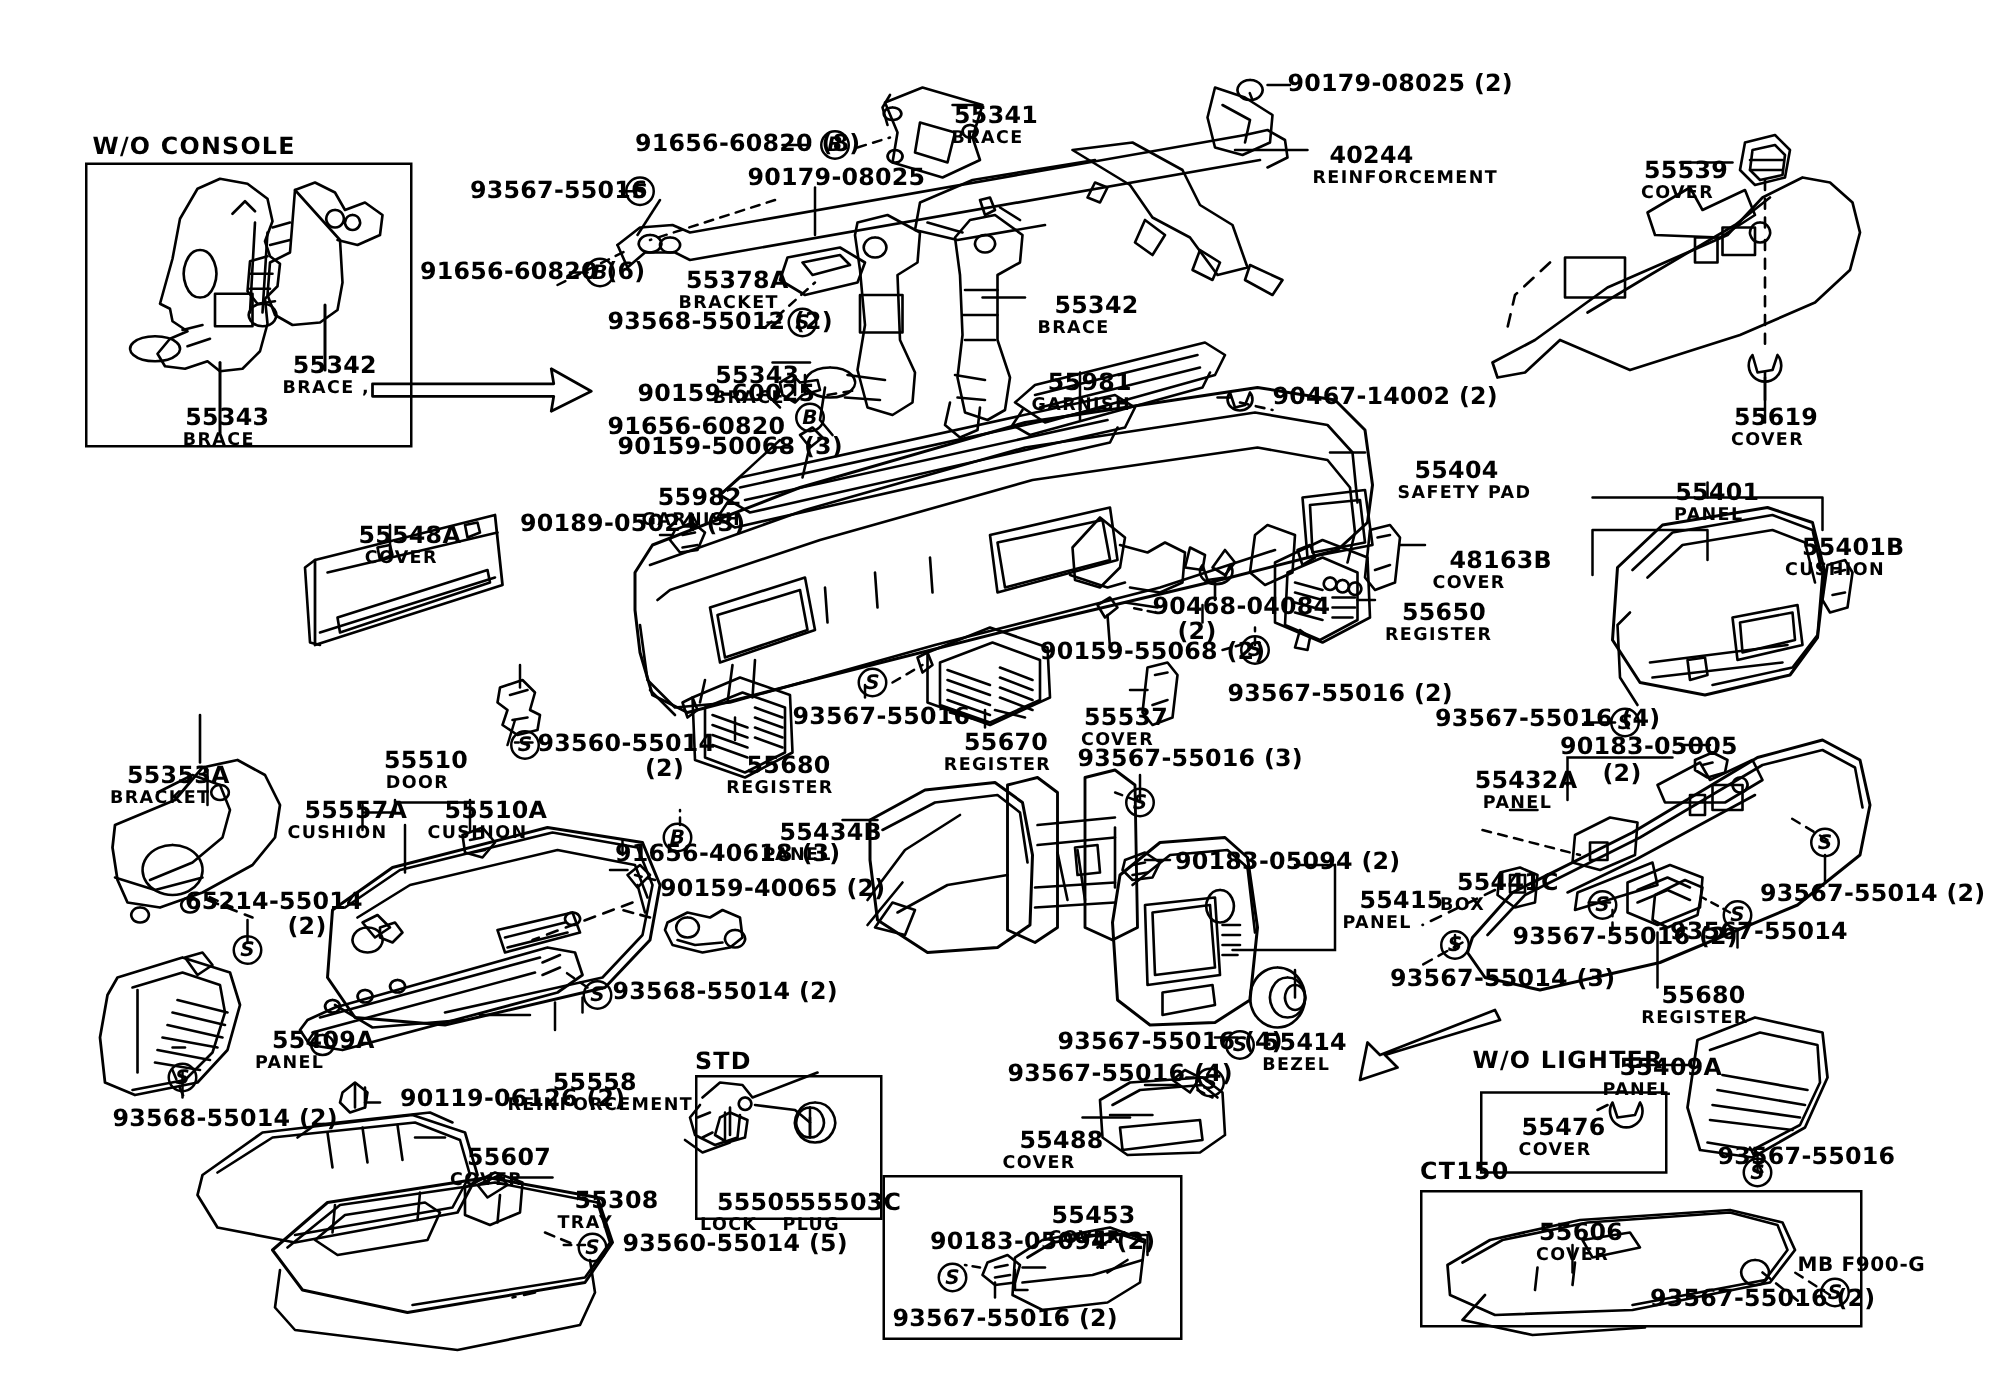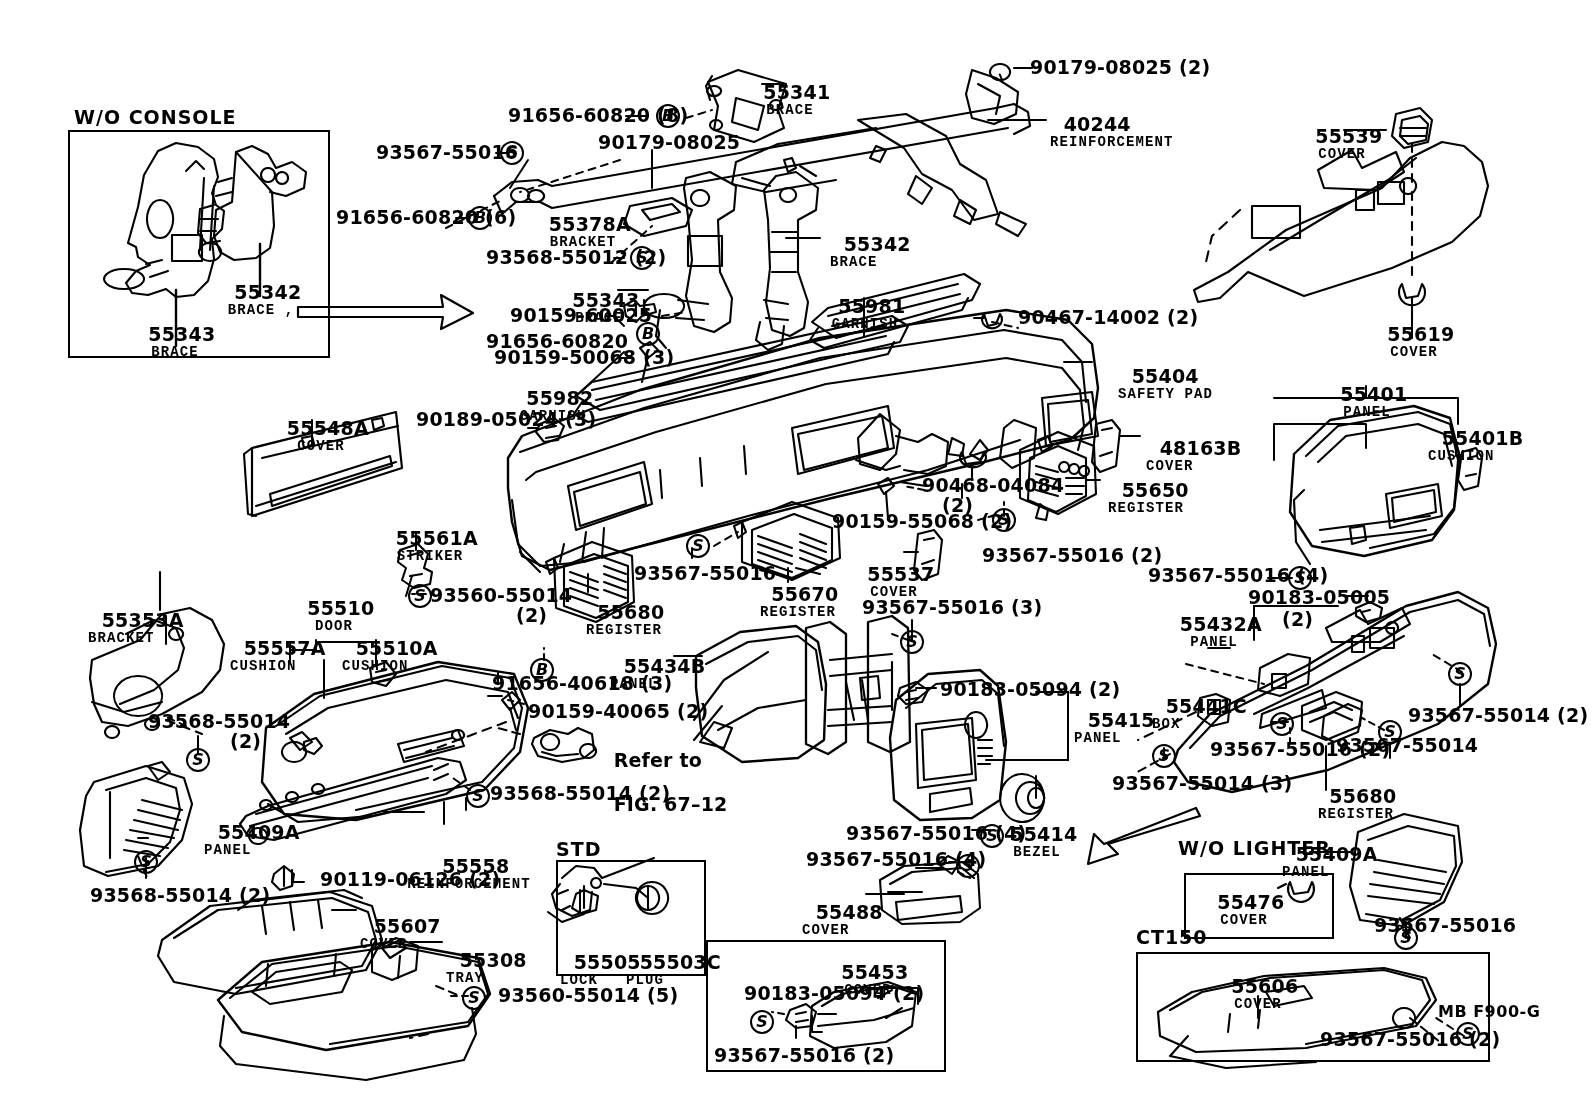--- a/index.html
+++ b/index.html
@@ -1,20 +1,20 @@
 <!DOCTYPE html>
 <html><head>
 <meta charset="utf-8">
 <style>
   html,body{margin:0;padding:0;background:#fff;}
   body{font-family:"DejaVu Sans","Liberation Sans",sans-serif;}
   #sheet{position:relative;width:1592px;height:1110px;background:#fff;overflow:hidden;}
   .lbl{position:absolute;color:#000;font-weight:bold;letter-spacing:.2px;white-space:pre;line-height:1.02;}
   .pn{font-size:19px;}
-  .pn .sub{display:block;font-size:14px;letter-spacing:1.1px;font-family:Liberation Mono, monospace;}
+  .pn .sub{display:block;font-size:14px;letter-spacing:1.1px;}
   .hw{font-size:19px;}
   .grp{font-size:19px;letter-spacing:1px;}
   .ctr{text-align:center;}
   .box{position:absolute;border:2px solid #000;box-sizing:border-box;}
   svg{position:absolute;left:0;top:0;overflow:visible;}
   .scircle{position:absolute;width:24px;height:24px;border:2.4px solid #000;border-radius:50%;
            font-size:16px;font-weight:bold;text-align:center;line-height:20px;box-sizing:border-box;font-style:italic;}
 </style>
 </head>
 <body>
@@ -555,23 +555,20 @@
 <div class="lbl pn ctr" style="left:742px;top:566px;width:112px">
   <span>55670</span><span class="sub">REGISTER</span>
 </div>
 <div class="lbl pn ctr" style="left:568px;top:584px;width:112px">
   <span>55680</span><span class="sub">REGISTER</span>
 </div>
 
 <div class="lbl pn ctr" style="left:266px;top:400px;width:110px">
   <span>55548A</span><span class="sub">COVER</span>
 </div>
-<div class="lbl pn ctr" style="left:378px;top:510px;width:104px">
-  <span>55561A</span><span class="sub">STRIKER</span>
-</div>
 <div class="lbl pn" style="left:88px;top:592px">
   <span>55353A</span><span class="sub">BRACKET</span>
 </div>
 <div class="lbl pn ctr" style="left:286px;top:580px;width:96px">
   <span>55510</span><span class="sub">DOOR</span>
 </div>
 <div class="lbl pn" style="left:230px;top:620px">
   <span>55557A</span><span class="sub">CUSHION</span>
 </div>
 <div class="lbl pn" style="left:342px;top:620px">
@@ -652,45 +649,41 @@
 <div class="lbl hw" style="left:922px;top:476px">90468-04084</div>
 <div class="lbl hw" style="left:942px;top:496px">(2)</div>
 <div class="lbl hw" style="left:832px;top:512px">90159-55068 (2)</div>
 <div class="lbl hw" style="left:982px;top:546px">93567-55016 (2)</div>
 <div class="lbl hw" style="left:634px;top:564px">93567-55016</div>
 <div class="lbl hw" style="left:430px;top:586px">93560-55014</div>
 <div class="lbl hw" style="left:516px;top:606px">(2)</div>
 <div class="lbl hw" style="left:492px;top:674px">91656-40618 (3)</div>
 <div class="lbl hw" style="left:528px;top:702px">90159-40065 (2)</div>
 <div class="lbl hw" style="left:490px;top:784px">93568-55014 (2)</div>
-<div class="lbl hw" style="left:148px;top:712px">93568-55014</div>
+<div class="lbl hw" style="left:148px;top:712px">65214-55014</div>
 <div class="lbl hw" style="left:230px;top:732px">(2)</div>
 <div class="lbl hw" style="left:90px;top:886px">93568-55014 (2)</div>
 <div class="lbl hw" style="left:320px;top:870px">90119-06126 (2)</div>
 <div class="lbl hw" style="left:498px;top:986px">93560-55014 (5)</div>
 <div class="lbl hw" style="left:862px;top:598px">93567-55016 (3)</div>
 <div class="lbl hw" style="left:940px;top:680px">90183-05094 (2)</div>
 <div class="lbl hw" style="left:846px;top:824px">93567-55016 (4)</div>
 <div class="lbl hw" style="left:806px;top:850px">93567-55016 (4)</div>
 <div class="lbl hw" style="left:744px;top:984px">90183-05094 (2)</div>
 <div class="lbl hw" style="left:714px;top:1046px">93567-55016 (2)</div>
 <div class="lbl hw" style="left:1148px;top:566px">93567-55016 (4)</div>
 <div class="lbl hw" style="left:1248px;top:588px">90183-05005</div>
 <div class="lbl hw" style="left:1282px;top:610px">(2)</div>
 <div class="lbl hw" style="left:1408px;top:706px">93567-55014 (2)</div>
 <div class="lbl hw" style="left:1336px;top:736px">93567-55014</div>
 <div class="lbl hw" style="left:1210px;top:740px">93567-55016 (2)</div>
 <div class="lbl hw" style="left:1112px;top:774px">93567-55014 (3)</div>
 <div class="lbl hw" style="left:1374px;top:916px">93567-55016</div>
 <div class="lbl hw" style="left:1320px;top:1030px">93567-55016 (2)</div>
 
-<div class="lbl hw" style="left:600px;top:728px;line-height:1.15">
-  <span>Refer to</span><br>
-  <span>FIG. 67–12</span>
-</div>
 
 <div class="lbl grp" style="left:1438px;top:1004px;font-size:16px;letter-spacing:0.5px">MB F900-G</div>
 
 <div class="scircle" style="left:500px;top:141px">S</div>
 <div class="scircle" style="left:656px;top:104px">B</div>
 <div class="scircle" style="left:468px;top:206px">B</div>
 <div class="scircle" style="left:630px;top:246px">S</div>
 <div class="scircle" style="left:636px;top:322px">B</div>
 <div class="scircle" style="left:992px;top:508px">S</div>
 <div class="scircle" style="left:686px;top:534px">S</div>

